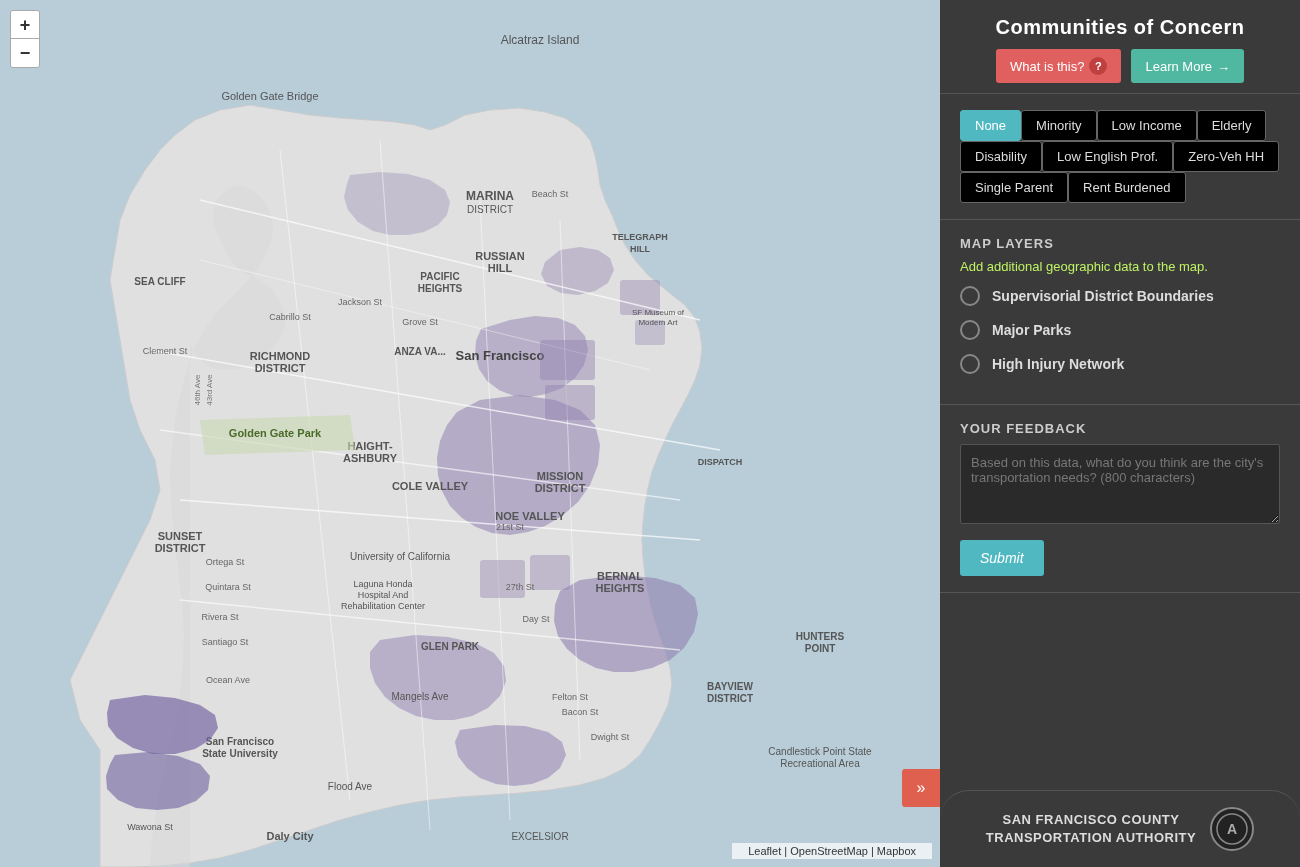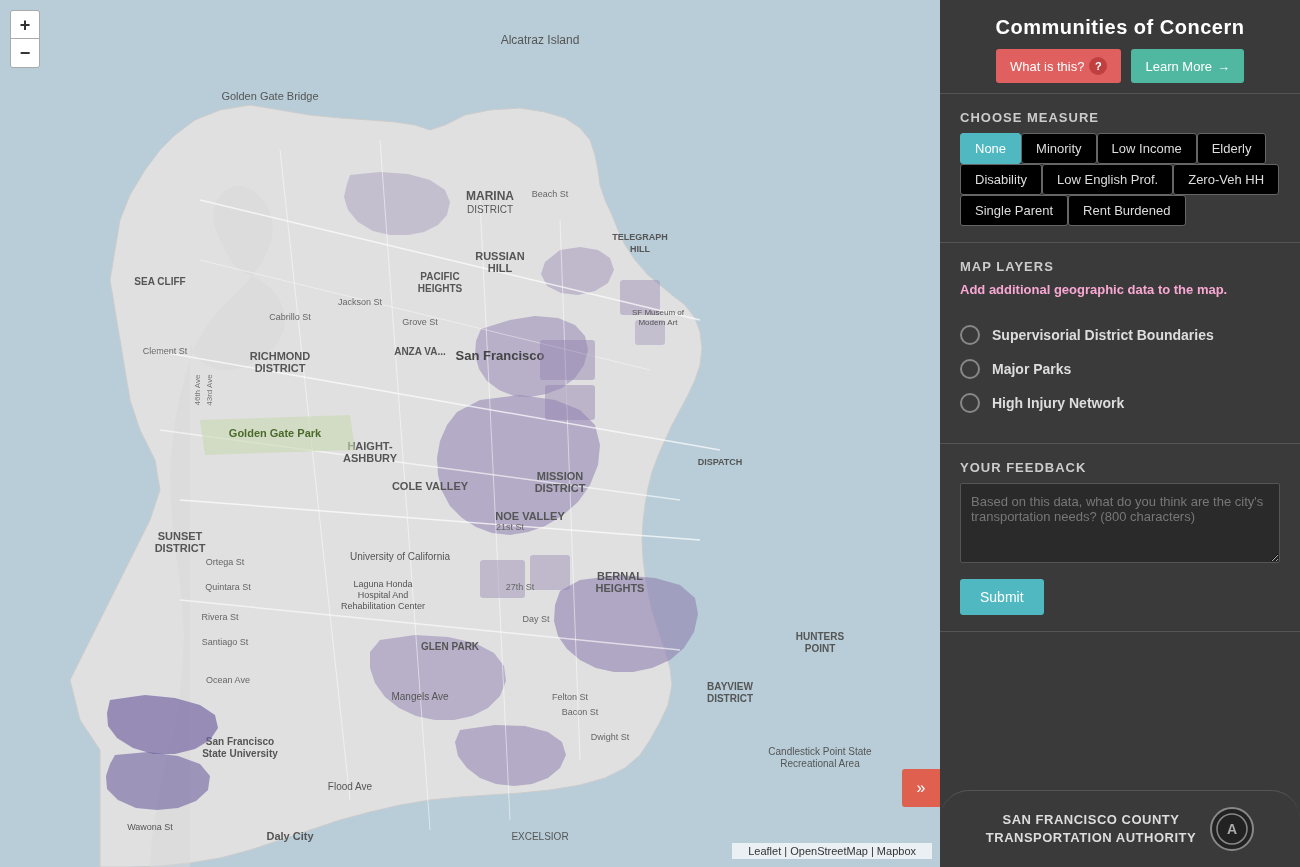--- a/index.html
+++ b/index.html
@@ -168,23 +168,22 @@
 
     .measure-btn.active {
       background: #50b8c0;
       color: white;
       border-color: #50b8c0;
     }
 
     
     .map-layers-desc {
       font-size: 13px;
-      color: #f9a8d4;
-      margin-bottom: 28px;
-      font-weight: bold;
+      color: #bef264;
+      margin-bottom: 12px;
     }
 
     .layer-item {
       display: flex;
       align-items: center;
       gap: 12px;
       margin-bottom: 14px;
       font-weight: bold;
     }
 
@@ -221,20 +220,21 @@
 
     .submit-btn {
       margin-top: 12px;
       background: #50b8c0;
       color: white;
       border: none;
       padding: 10px 20px;
       border-radius: 3px;
       cursor: pointer;
       font-size: 14px;
+      font-style: italic;
     }
 
     
     .sidebar-footer {
       margin-top: auto;
       padding: 16px 20px;
       border-top: 1px solid #555;
       display: flex;
       align-items: center;
       justify-content: center;
@@ -429,21 +429,20 @@
         <span style="background:#c04040;border-radius:50%;width:18px;height:18px;display:inline-flex;align-items:center;justify-content:center;font-size:11px;font-weight:bold;">?</span>
       </button>
       <button class="btn-learn">
         <span>Learn More</span>
         <span>→</span>
       </button>
     </div>
   </div>
 
   <div class="sidebar-section">
-    <div class="section-title">CHOOSE MEASURE</div>
     <div class="measure-grid">
       <button class="measure-btn active">None</button>
       <button class="measure-btn">Minority</button>
       <button class="measure-btn">Low Income</button>
       <button class="measure-btn">Elderly</button>
       <button class="measure-btn">Disability</button>
       <button class="measure-btn">Low English Prof.</button>
       <button class="measure-btn">Zero-Veh HH</button>
       <button class="measure-btn">Single Parent</button>
       <button class="measure-btn">Rent Burdened</button>

